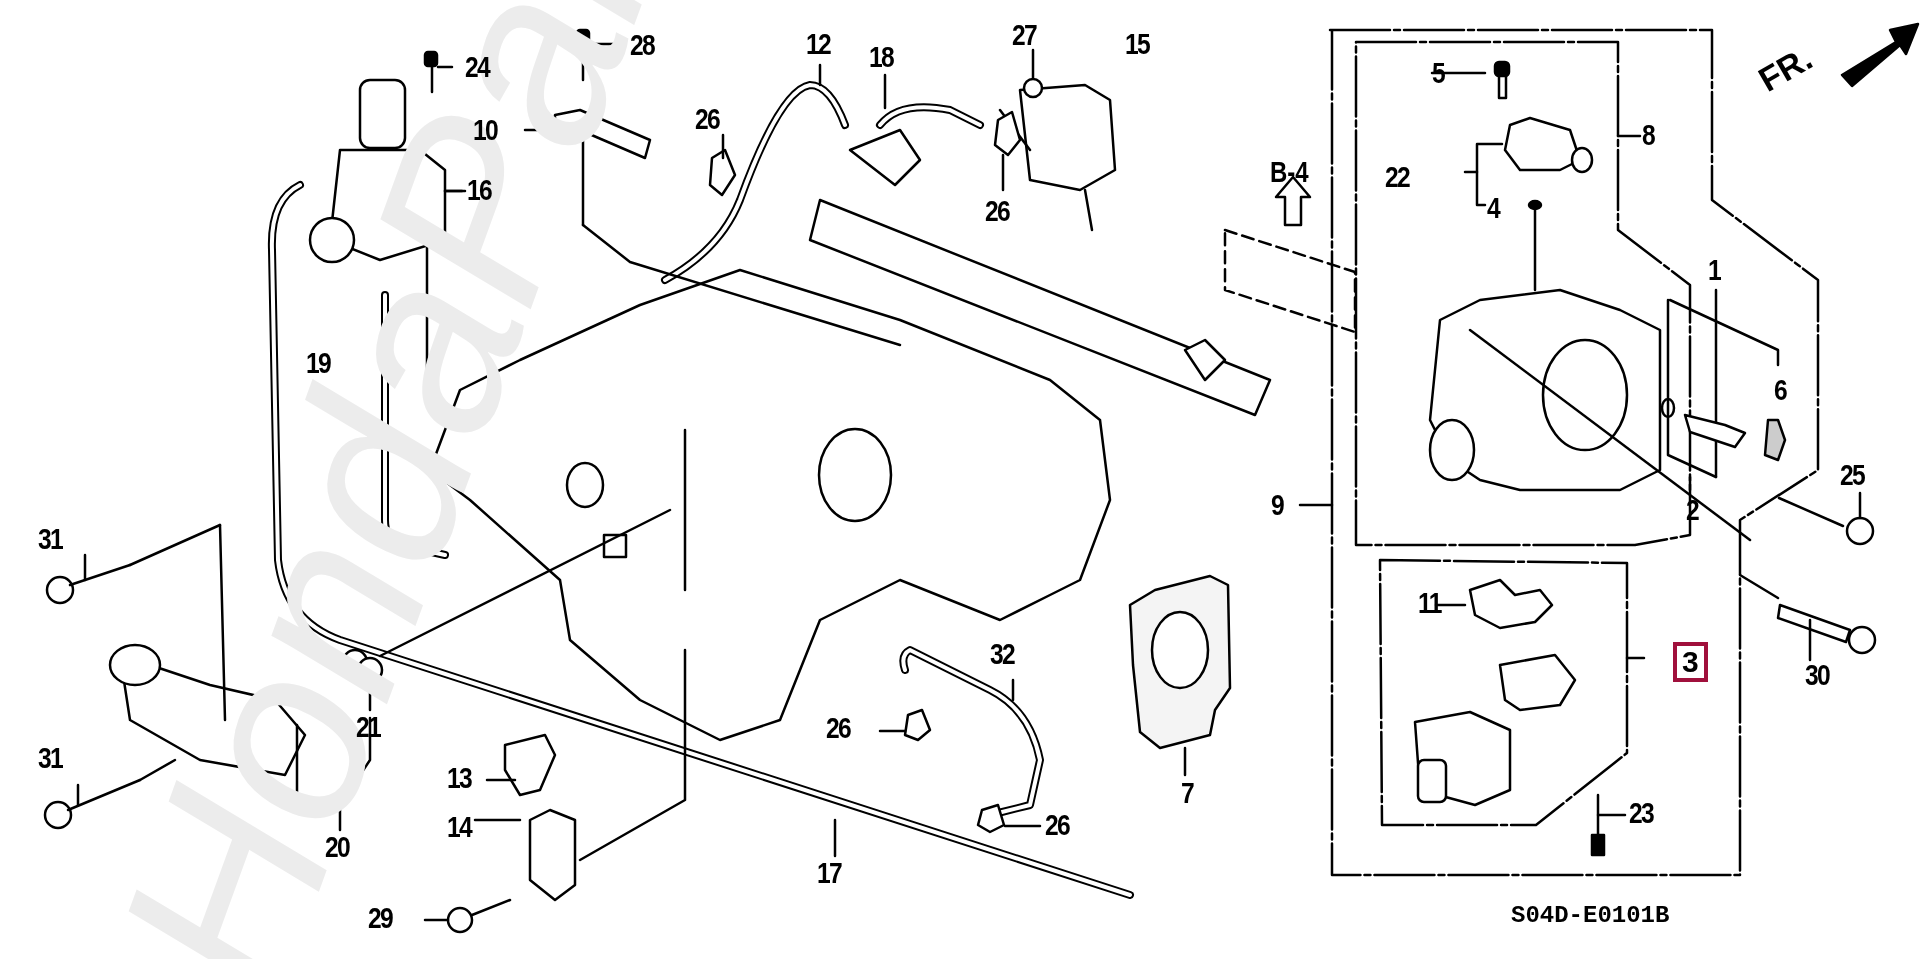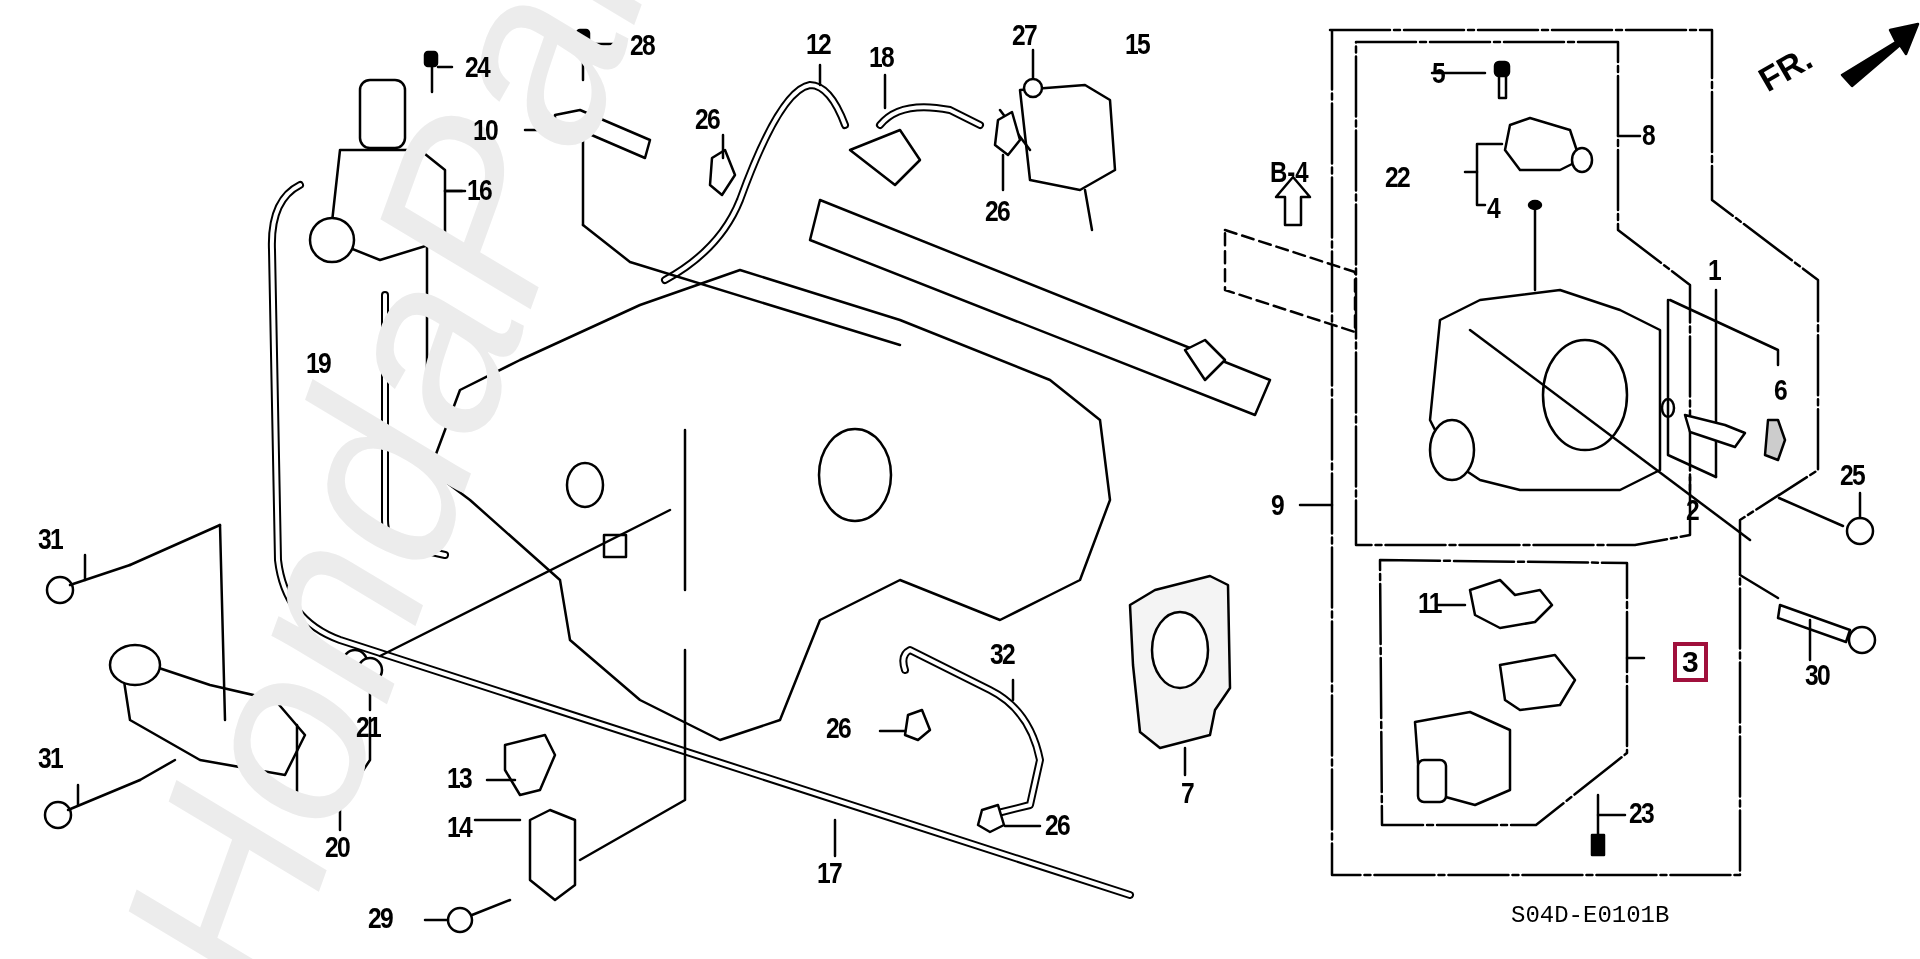--- a/index.html
+++ b/index.html
@@ -1,21 +1,21 @@
 <!DOCTYPE html>
 <html><head>
 <meta charset="utf-8">
 <style>
   html,body{margin:0;padding:0;background:#ffffff;}
   body{width:1920px;height:959px;position:relative;overflow:hidden;font-family:"Liberation Sans",sans-serif;}
   #diagram{position:absolute;left:0;top:0;width:1920px;height:959px;}
   .callout{position:absolute;font-family:"Liberation Sans",sans-serif;font-weight:bold;font-size:30px;color:#000;line-height:1;letter-spacing:-2px;transform:scaleX(0.82);transform-origin:left top;cursor:pointer;}
   .callout.boxed{border:4px solid #a0103c;padding:1px 5px;letter-spacing:0;transform:none;font-size:30px;}
   .ref-label{position:absolute;font-family:"Liberation Sans",sans-serif;font-weight:bold;font-size:30px;color:#000;transform:scaleX(0.8);transform-origin:left top;cursor:pointer;}
-  .diagram-code{position:absolute;left:1511px;top:902px;font-family:"Liberation Mono",monospace;font-weight:normal;font-size:24px;color:#000;}
+  .diagram-code{position:absolute;left:1511px;top:902px;font-family:"Liberation Mono",monospace;font-weight:bold;font-size:24px;color:#000;}
   .fr-label{position:absolute;left:1752px;top:66px;font-family:"Liberation Sans",sans-serif;font-weight:900;font-size:34px;color:#000;transform:rotate(-30deg);transform-origin:left top;}
   .watermark{position:absolute;font-family:"Liberation Sans",sans-serif;font-style:italic;font-size:250px;color:#ececec;transform:rotate(-70deg);transform-origin:left top;white-space:nowrap;pointer-events:none;}
 </style>
 </head>
 <body>
 
 <svg id="diagram" viewBox="0 0 1920 959" xmlns="http://www.w3.org/2000/svg">
   <g fill="none" stroke="#000" stroke-width="2.5" stroke-linecap="round" stroke-linejoin="round">
 
     <polygon points="1842,75 1896,42 1890,30 1918,24 1906,54 1900,45 1852,86" fill="#000"></polygon>

